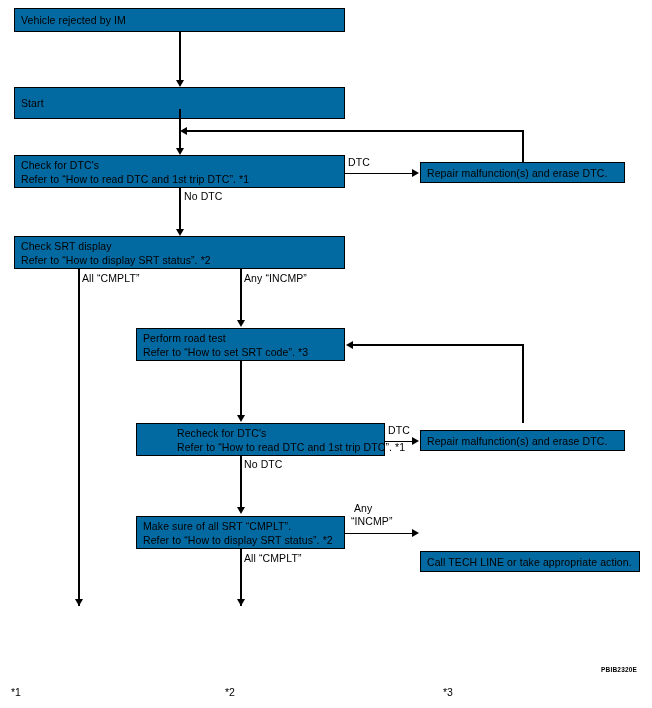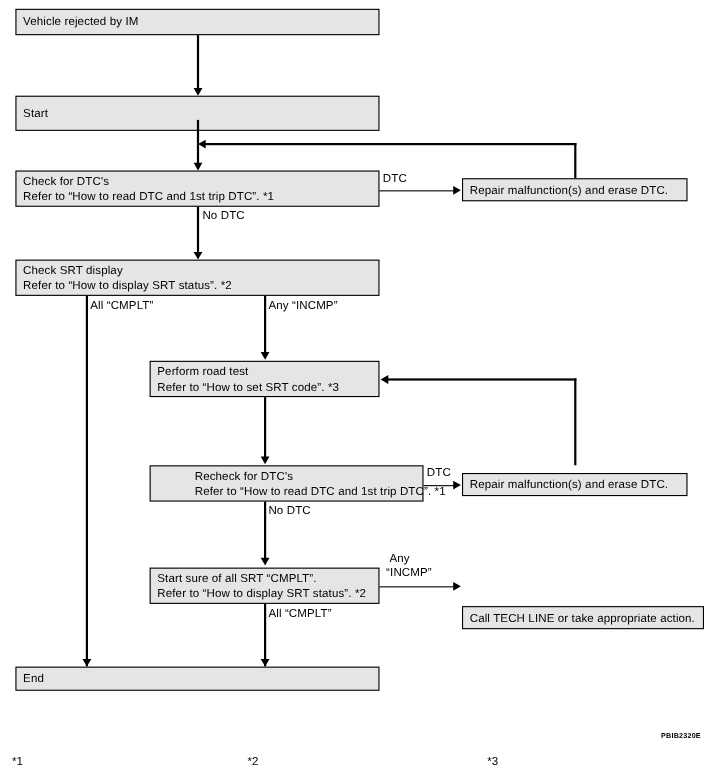--- a/index.html
+++ b/index.html
@@ -15,21 +15,21 @@
     position: relative;
     width: 652px;
     height: 708px;
     background: #ffffff;
     overflow: hidden;
   }
   .node {
     position: absolute;
     box-sizing: border-box;
     border: 1.5px solid #000000;
-    background: #e5e5e5;
+    background: #0369a1;
     display: flex;
     flex-direction: column;
     justify-content: center;
     padding: 2px 0 2px 6px;
   }
   .node .line {
     font-size: 10.5px;
     line-height: 14px;
     white-space: nowrap;
     letter-spacing: 0.1px;
@@ -164,40 +164,37 @@
 
   <div class="node" style="left:420px; top:430px; width:205px; height:21px;">
     <span class="line">Repair malfunction(s) and erase DTC.</span>
   </div>
 
   <div class="vline" style="left:240px; top:456px; height:52px;"></div>
   <div class="arrow-down" style="left:236.5px; top:507px;"></div>
   <div class="edge-label" style="left:244px; top:458px;">No DTC</div>
 
   <div class="node" style="left:136px; top:516px; width:209px; height:33px;">
-    <span class="line">Start sure of all SRT “CMPLT”.</span>
+    <span class="line">Make sure of all SRT “CMPLT”.</span>
     <span class="line">Refer to “How to display SRT status”. *2</span>
   </div>
 
   <div class="hline" style="left:345px; top:532.5px; width:69px;"></div>
   <div class="arrow-right" style="left:412px; top:529px;"></div>
   <div class="edge-label" style="left:354px; top:502px;">Any</div>
   <div class="edge-label" style="left:351px; top:515px;">“INCMP”</div>
 
   <div class="node" style="left:420px; top:522px; width:220px; height:21px;margin-top:29px;">
     <span class="line">Call TECH LINE or take appropriate action.</span>
   </div>
 
   <div class="vline" style="left:240px; top:549px; height:57px;"></div>
   <div class="arrow-down" style="left:236.5px; top:599px;"></div>
   <div class="edge-label" style="left:244px; top:552px;">All “CMPLT”</div>
 
-  <div class="node" style="left:14px; top:606px; width:331px; height:22px;">
-    <span class="line">End</span>
-  </div>
 
   <div class="watermark" style="left:601px; top:666px;">PBIB2320E</div>
 
   <div class="footnote" style="left:11px; top:686px;">*1</div>
   <div class="footnote" style="left:225px; top:686px;">*2</div>
   <div class="footnote" style="left:443px; top:686px;">*3</div>
 
 </div>
 
 </body></html>

